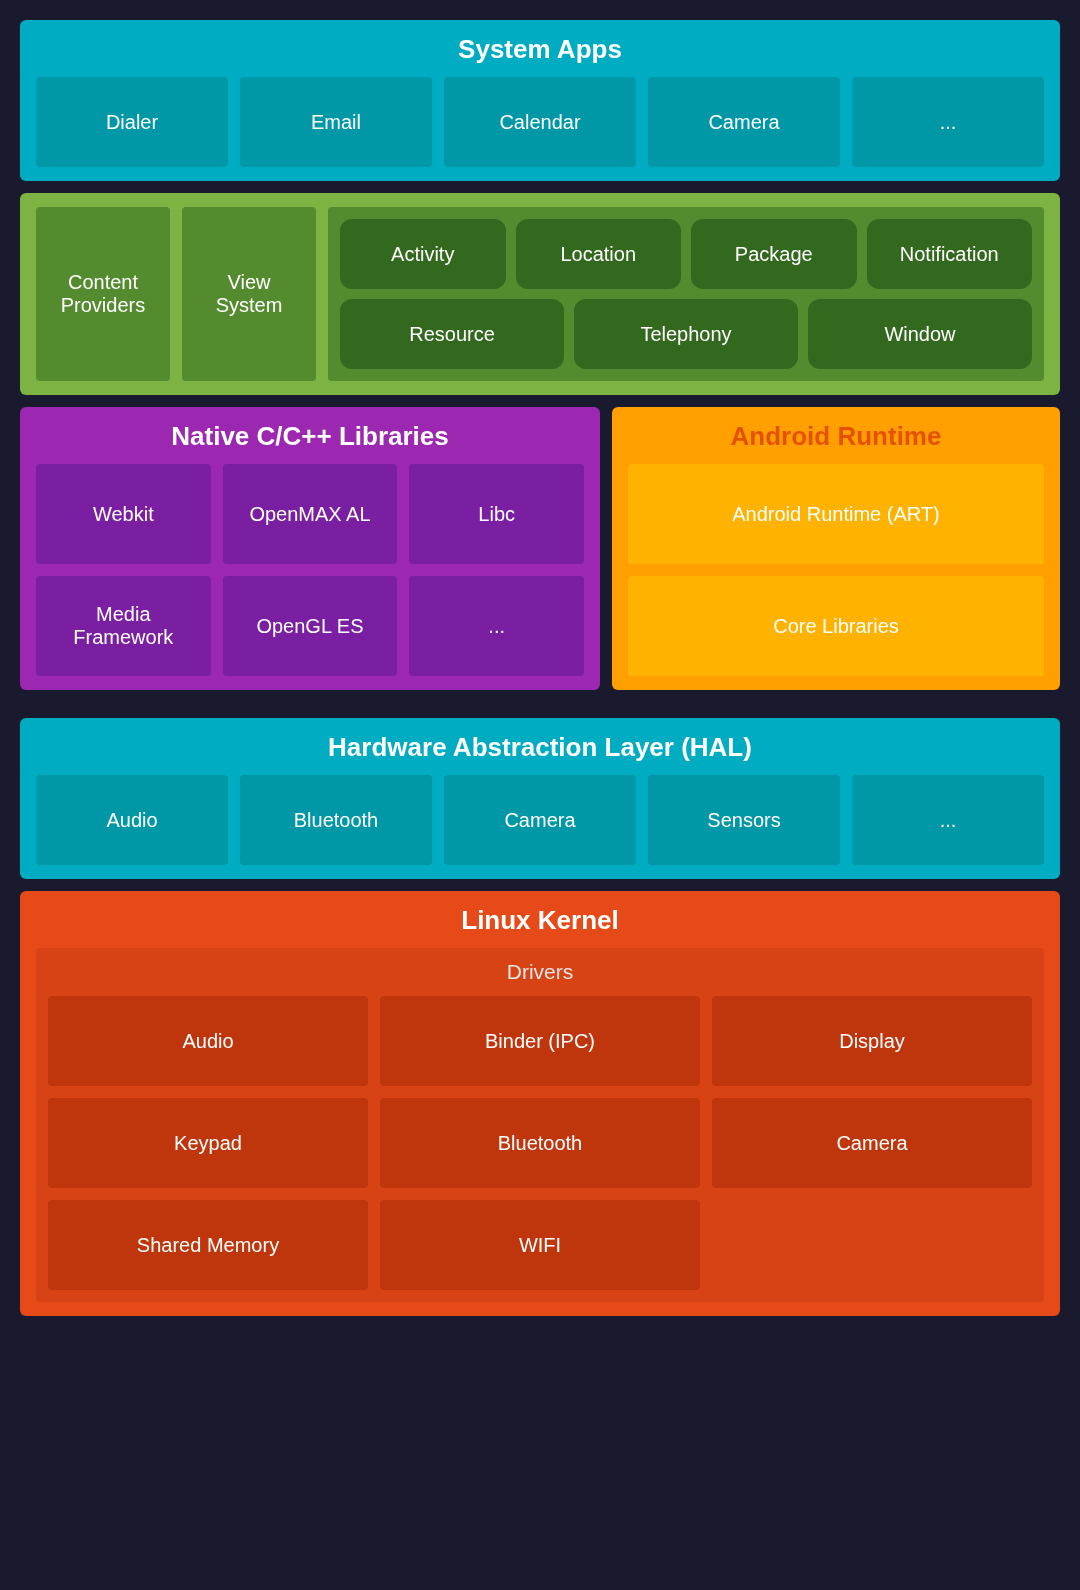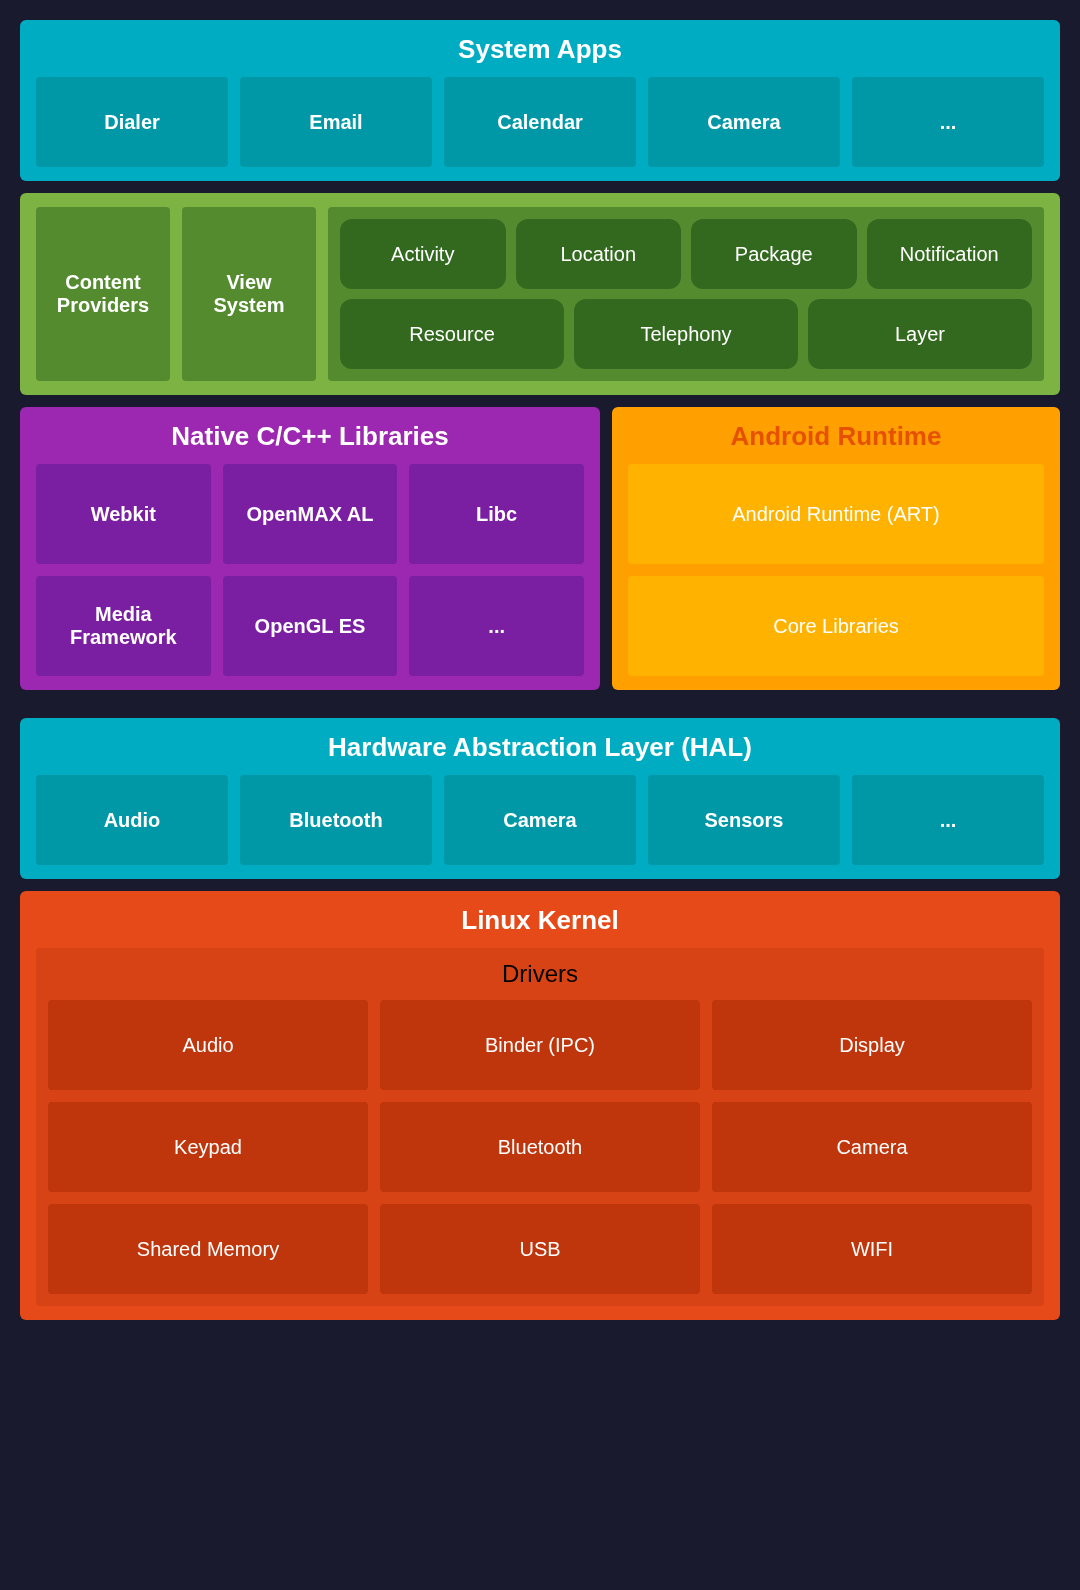--- a/index.html
+++ b/index.html
@@ -36,21 +36,21 @@
       flex-wrap: wrap;
     }
 
     .item-box {
       border-radius: 4px;
       display: flex;
       align-items: center;
       justify-content: center;
       color: white;
       font-size: 20px;
-      font-weight: 700;
+      font-weight: 400;
       text-align: center;
       padding: 10px;
     }
 
     
     .system-apps {
       background-color: #00ACC1;
     }
     .system-apps .item-box {
       background-color: #0097A7;
@@ -176,22 +176,22 @@
     .linux-kernel .layer-title {
       color: white;
     }
     .drivers-section {
       background-color: #D84315;
       border-radius: 4px;
       padding: 12px;
     }
     .drivers-title {
       text-align: center;
-      font-size: 24px;
-      color: #000000;
+      font-size: 21px;
+      color: #e5e5e5;
       margin-bottom: 12px;
     }
     .drivers-grid {
       display: grid;
       grid-template-columns: 1fr 1fr 1fr;
       gap: 12px;
     }
     .driver-box {
       background-color: #BF360C;
       border-radius: 4px;
@@ -239,21 +239,21 @@
       <div class="managers-grid">
         <div class="managers-row">
           <div class="manager-box">Activity</div>
           <div class="manager-box">Location</div>
           <div class="manager-box">Package</div>
           <div class="manager-box">Notification</div>
         </div>
         <div class="managers-row">
           <div class="manager-box">Resource</div>
           <div class="manager-box">Telephony</div>
-          <div class="manager-box">Layer</div>
+          <div class="manager-box">Window</div>
         </div>
       </div>
     </div>
   </div>
 </div>
 
 <div class="native-runtime-row">
   <div class="layer native-cpp">
     <div class="layer-title">Native C/C++ Libraries</div>
     <div class="items-grid">
@@ -288,17 +288,16 @@
   <div class="drivers-section">
     <div class="drivers-title">Drivers</div>
     <div class="drivers-grid">
       <div class="driver-box">Audio</div>
       <div class="driver-box">Binder (IPC)</div>
       <div class="driver-box">Display</div>
       <div class="driver-box">Keypad</div>
       <div class="driver-box">Bluetooth</div>
       <div class="driver-box">Camera</div>
       <div class="driver-box">Shared Memory</div>
-      <div class="driver-box">USB</div>
       <div class="driver-box">WIFI</div>
     </div>
   </div>
 </div>
 
 </body></html>

